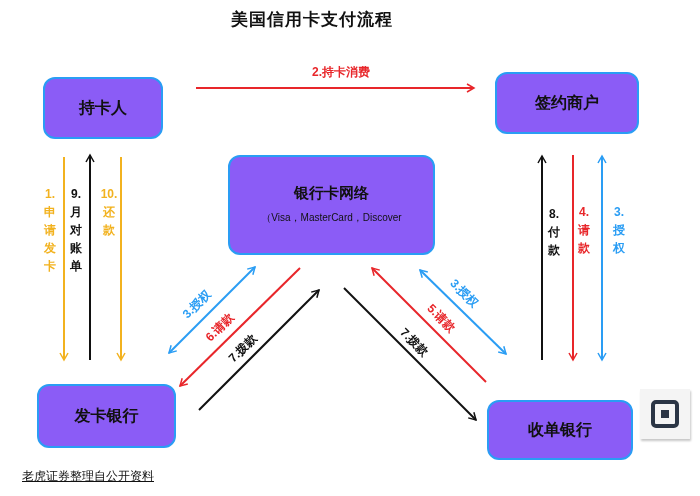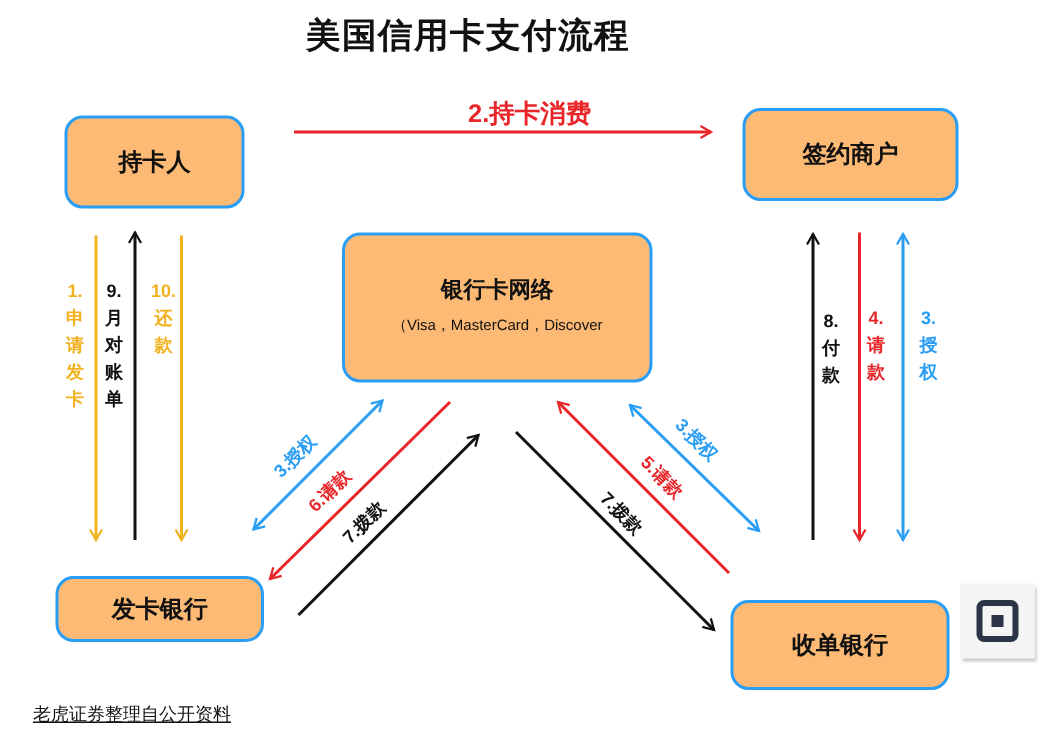--- a/index.html
+++ b/index.html
@@ -1,31 +1,31 @@
 <!DOCTYPE html>
 <html><head>
 <meta charset="utf-8">
 <style>
   html, body { margin: 0; padding: 0; background: #ffffff; }
   body { width: 700px; height: 496px; position: relative; overflow: hidden;
          font-family: "DejaVu Sans", "Liberation Sans", sans-serif; color: #111; }
   .title { position: absolute; left: 0; top: 8px; width: 624px; text-align: center;
-           font-family: "DejaVu Serif", "Liberation Serif", serif; font-size: 23px; font-weight: bold; letter-spacing: 1px; }
-  .box { position: absolute; border: 2px solid #2a9df4; border-radius: 12px; background: #fdba74;
+           font-family: "DejaVu Serif", "Liberation Serif", serif; font-size: 17px; font-weight: bold; letter-spacing: 1px; }
+  .box { position: absolute; border: 2px solid #2a9df4; border-radius: 12px; background: #8b5cf6;
          display: flex; align-items: center; justify-content: center; box-sizing: border-box;
          font-family: "DejaVu Serif", "Liberation Serif", serif; font-weight: bold; font-size: 16px; }
   #b-holder { left: 43px; top: 77px; width: 120px; height: 62px; }
   #b-merchant { left: 495px; top: 72px; width: 144px; height: 62px; }
-  #b-issuer { left: 37px; top: 384px; width: 139px; height: 44px; }
+  #b-issuer { left: 37px; top: 384px; width: 139px; height: 64px; }
   #b-acquirer { left: 487px; top: 400px; width: 146px; height: 60px; }
   #b-network { left: 228px; top: 155px; width: 207px; height: 100px; flex-direction: column; }
   #b-network .n-title { font-size: 15px; margin-bottom: 6px; }
   #b-network .n-sub { font-family: Liberation Sans, sans-serif; font-weight: normal; font-size: 10px; line-height: 18px; }
   svg.arrows { position: absolute; left: 0; top: 0; }
-  .lbl { position: absolute; font-family: "Liberation Sans", sans-serif; font-weight: bold; font-size: 17px; }
+  .lbl { position: absolute; font-family: "Liberation Sans", sans-serif; font-weight: bold; font-size: 12px; }
   .vlbl { position: absolute; font-family: "Liberation Sans", sans-serif; font-weight: bold; font-size: 12px; width: 16px; text-align: center; line-height: 18px; white-space: pre-wrap; }
   .rot { position: absolute; font-family: "Liberation Sans", sans-serif; font-weight: bold; font-size: 12px; white-space: nowrap; transform-origin: center center; }
   .footer { position: absolute; left: 22px; top: 468px; font-size: 12px; font-family: "Liberation Sans", sans-serif; text-decoration: underline; }
   .sq-icon { position: absolute; left: 640px; top: 389px; width: 50px; height: 50px; background: #f4f4f4;
              box-shadow: 1px 2px 2px #c8c8c8; display: flex; align-items: center; justify-content: center; }
   .sq-outer { width: 28px; height: 28px; border: 4px solid #2b3545; border-radius: 5px; box-sizing: border-box;
               display: flex; align-items: center; justify-content: center; }
   .sq-inner { width: 8px; height: 8px; background: #2b3545; }
 </style>
 </head>

